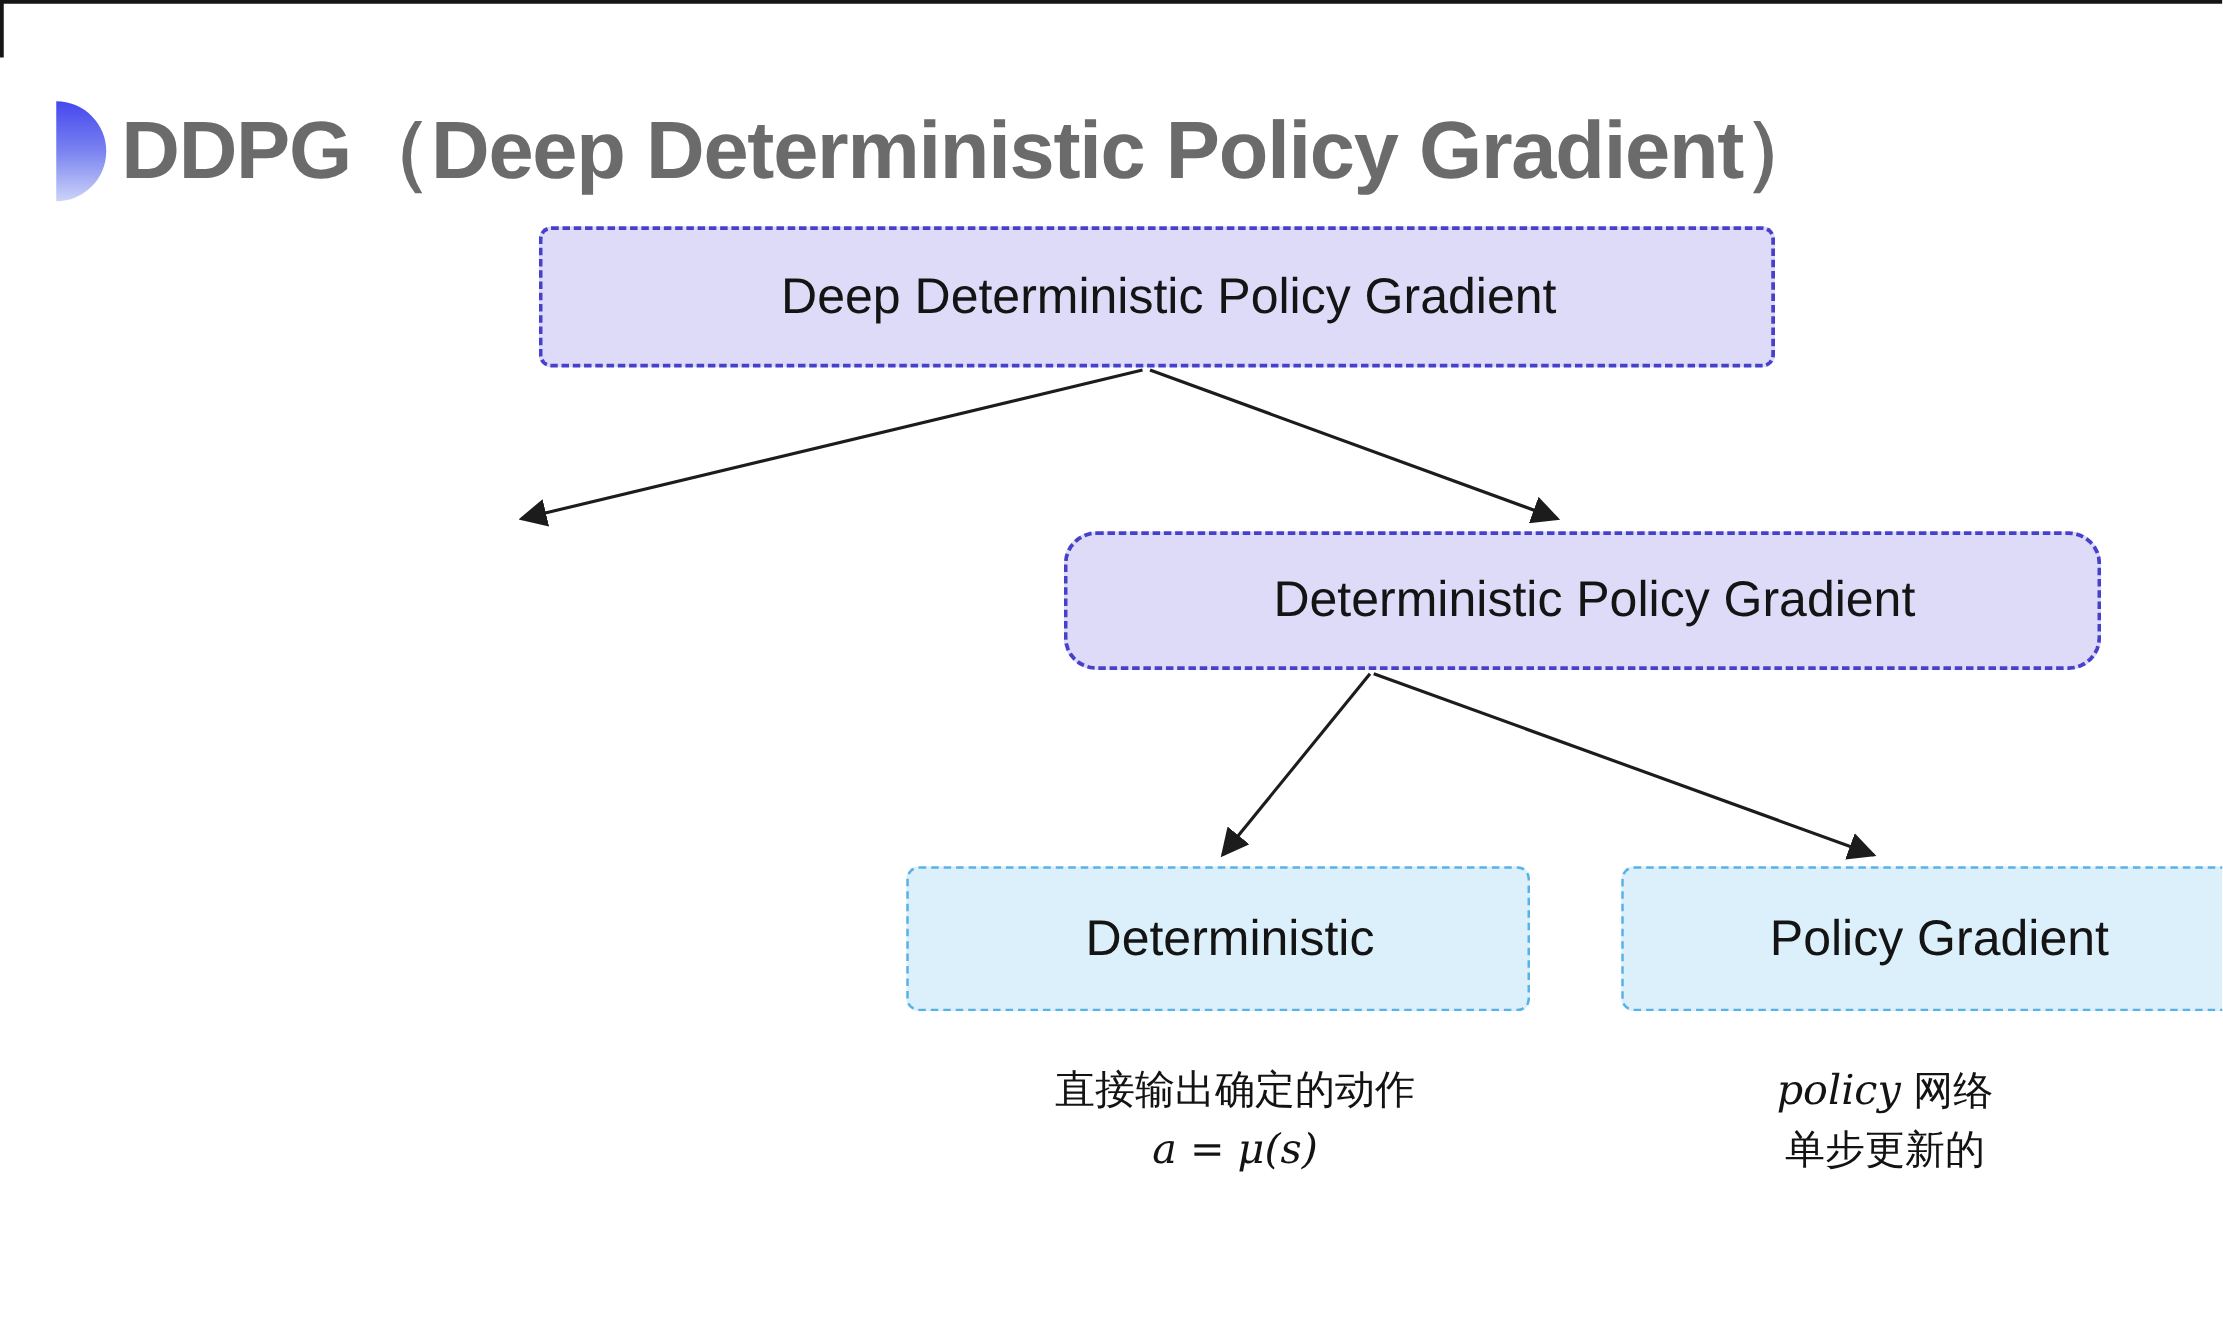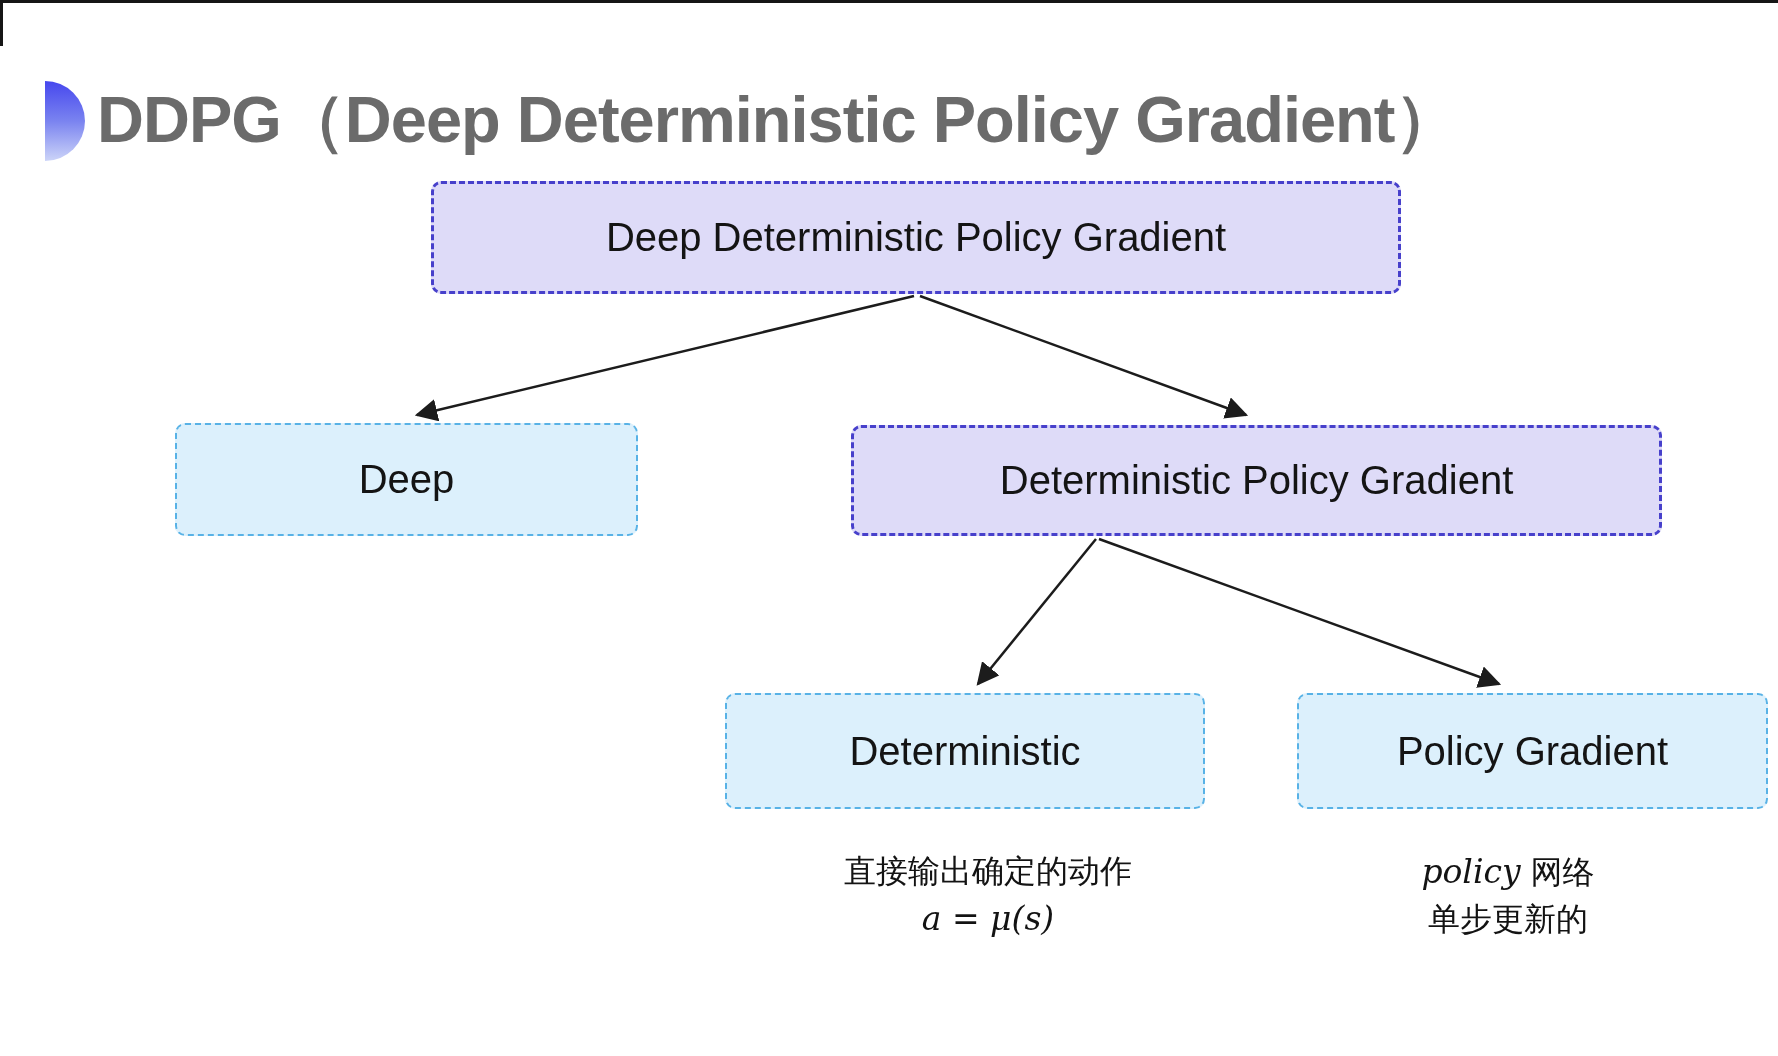--- a/index.html
+++ b/index.html
@@ -28,27 +28,28 @@
   }
   .page-title{
     position:absolute;left:97px;top:84px;font-size:65px;line-height:1.1;font-weight:700;
     color:var(--title-text);white-space:nowrap;letter-spacing:-1px;
   }
 
   .node{
     position:absolute;display:flex;align-items:center;justify-content:center;
     border-radius:10px;font-size:40px;font-weight:500;color:var(--box-text);
     white-space:nowrap;
+    padding-left:19px;
   }
   .node.purple{background:var(--purple-fill);border:3px dashed var(--purple-border);}
   .node.blue{background:var(--blue-fill);border:2px dashed var(--blue-border);}
 
   #node-root{left:431px;top:181px;width:964px;height:107px;}
   #node-deep{left:175px;top:423px;width:459px;height:109px;}
-  #node-dpg{left:851px;top:425px;width:805px;height:105px;}
+  #node-dpg{left:851px;top:425px;width:805px;height:105px;border-radius:26px;}
   #node-det{left:725px;top:693px;width:476px;height:112px;}
   #node-pg{left:1277px;top:693px;width:467px;height:112px;margin-left:20px;}
 
   .arrows{position:absolute;left:0;top:0;width:1778px;height:1056px;pointer-events:none;}
   .arrows line{stroke:var(--arrow);stroke-width:2.5;}
 
   .note{
     position:absolute;text-align:center;font-size:32px;font-weight:500;color:#131313;
   }
   .note .serif{
@@ -80,23 +81,20 @@
     <line x1="914" y1="296" x2="417" y2="415" marker-end="url(#ah)"></line>
     <line x1="920" y1="296" x2="1246" y2="415" marker-end="url(#ah)"></line>
     <line x1="1096" y1="539" x2="978" y2="684" marker-end="url(#ah)"></line>
     <line x1="1099" y1="539" x2="1499" y2="684" marker-end="url(#ah)"></line>
   </svg>
 
   <div class="node purple" id="node-root">
     <span>Deep Deterministic Policy Gradient</span>
   </div>
 
-  <div class="node blue" id="node-deep">
-    <span>Deep</span>
-  </div>
 
   <div class="node purple" id="node-dpg">
     <span>Deterministic Policy Gradient</span>
   </div>
 
   <div class="node blue" id="node-det">
     <span>Deterministic</span>
   </div>
 
   <div class="node blue" id="node-pg">

